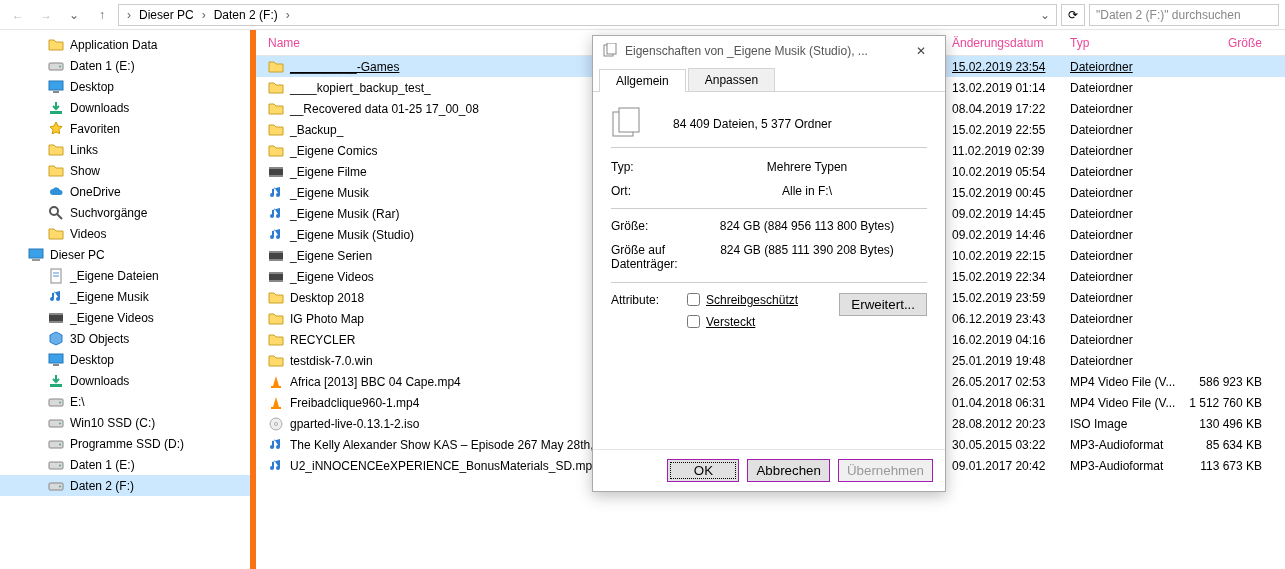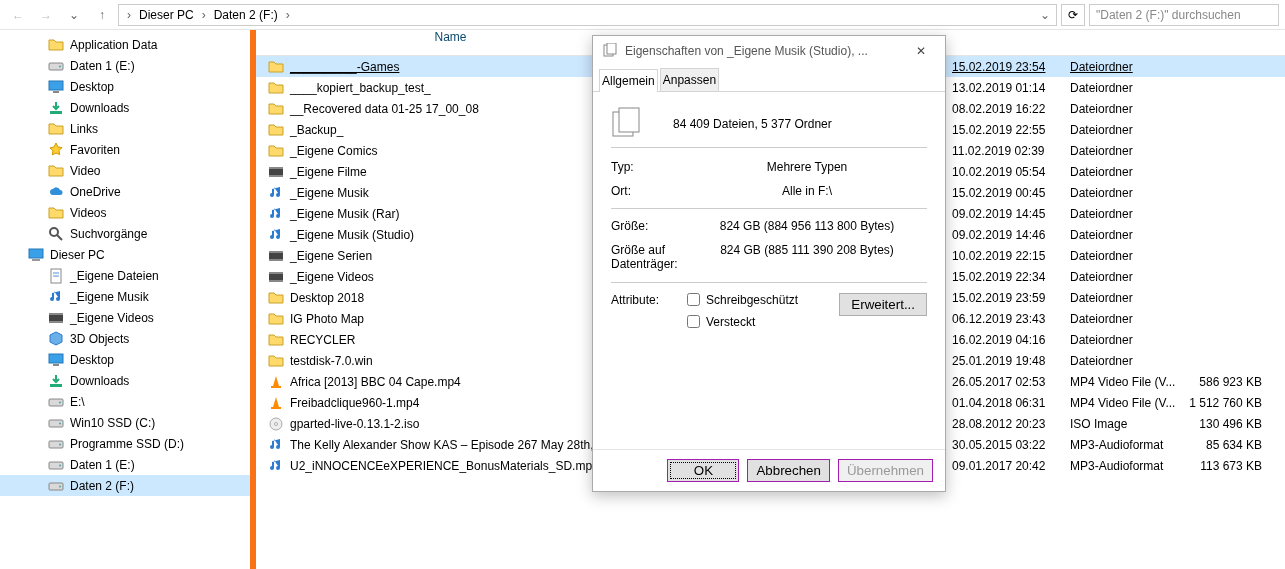--- a/index.html
+++ b/index.html
@@ -79,22 +79,21 @@
 
 .list {
   flex: 1;
   position: relative;
 }
 .list-head {
   height: 26px;
   display: flex;
   align-items: center;
   border-bottom: 1px solid #e5e5e5;
-  color: #0c4a6e;
-  flex-direction: column;
+  color: #ec4899;
 }
 .col-name { width: 696px; padding-left: 12px; }
 .col-date { width: 118px; }
 .col-type { width: 118px; }
 .col-size { width: 86px; text-align: right; padding-right: 12px; }
 .list-body { }
 .row {
   height: 21px;
   display: flex;
   align-items: center;
@@ -132,21 +131,21 @@
   color: #444;
 }
 .tabs {
   display: flex;
   align-items: flex-end;
   padding: 0 6px;
   height: 26px;
   border-bottom: 1px solid #d4d4d4;
 }
 .tab {
-  padding: 4px 2px;
+  padding: 4px 16px;
   border: 1px solid #d4d4d4;
   border-bottom: none;
   background: #f0f0f0;
   margin-right: 2px;
   position: relative;
 }
 .tab.active {
   background: #fff;
   top: 1px;
 }
@@ -247,65 +246,65 @@
           <svg width="16" height="16">
             <path d="M8 2v7M5 6l3 3 3-3" stroke="#2a7" stroke-width="2" fill="none"></path>
             <rect x="2" y="11" width="12" height="3" fill="#2a7"></rect>
           </svg>
         </span>
         <span>Downloads</span>
       </div>
       <div class="tree-item depth1">
         <span class="ticon">
           <svg width="16" height="16">
+            <path d="M8 1l2 4 4 .6-3 3 .7 4L8 11l-3.7 1.9.7-4-3-3L6 5z" fill="#ffcc33" stroke="#cc9900"></path>
+          </svg>
+        </span>
+        <span>Favoriten</span>
+      </div>
+      <div class="tree-item depth1">
+        <span class="ticon">
+          <svg width="16" height="16">
             <path d="M1 3h5l2 2h7v8H1z" fill="#ffd96a" stroke="#c9a227"></path>
           </svg>
         </span>
         <span>Links</span>
       </div>
       <div class="tree-item depth1">
         <span class="ticon">
           <svg width="16" height="16">
-            <path d="M8 1l2 4 4 .6-3 3 .7 4L8 11l-3.7 1.9.7-4-3-3L6 5z" fill="#ffcc33" stroke="#cc9900"></path>
-          </svg>
-        </span>
-        <span>Favoriten</span>
-      </div>
-      <div class="tree-item depth1">
-        <span class="ticon">
-          <svg width="16" height="16">
             <path d="M1 3h5l2 2h7v8H1z" fill="#ffd96a" stroke="#c9a227"></path>
           </svg>
         </span>
-        <span>Video</span>
+        <span>Show</span>
       </div>
       <div class="tree-item depth1">
         <span class="ticon">
           <svg width="16" height="16">
             <path d="M5 11a3 3 0 010-6 4 4 0 017 1 2.5 2.5 0 010 5H5z" fill="#2f8fd8"></path>
           </svg>
         </span>
         <span>OneDrive</span>
-      </div>
-      <div class="tree-item depth1">
-        <span class="ticon">
-          <svg width="16" height="16">
-            <path d="M1 3h5l2 2h7v8H1z" fill="#ffd96a" stroke="#c9a227"></path>
-          </svg>
-        </span>
-        <span>Videos</span>
       </div>
       <div class="tree-item depth1">
         <span class="ticon">
           <svg width="16" height="16">
             <circle cx="6" cy="6" r="4" fill="none" stroke="#555" stroke-width="2"></circle>
             <line x1="9" y1="9" x2="14" y2="14" stroke="#555" stroke-width="2"></line>
           </svg>
         </span>
         <span>Suchvorgänge</span>
+      </div>
+      <div class="tree-item depth1">
+        <span class="ticon">
+          <svg width="16" height="16">
+            <path d="M1 3h5l2 2h7v8H1z" fill="#ffd96a" stroke="#c9a227"></path>
+          </svg>
+        </span>
+        <span>Videos</span>
       </div>
       <div class="tree-item">
         <span class="ticon">
           <svg width="16" height="16">
             <rect x="1" y="2" width="14" height="9" fill="#3aa0e8" stroke="#2678b8"></rect>
             <rect x="4" y="12" width="8" height="2" fill="#999"></rect>
           </svg>
         </span>
         <span>Dieser PC</span>
       </div>
@@ -446,21 +445,21 @@
         </div>
         <div class="row">
           <div class="c-name">
             <span class="ticon">
               <svg width="16" height="16">
                 <path d="M1 3h5l2 2h7v8H1z" fill="#ffd96a" stroke="#c9a227"></path>
               </svg>
             </span>
             <span>__Recovered data 01-25 17_00_08</span>
           </div>
-          <div class="c-date">08.02.2019 16:22</div>
+          <div class="c-date">08.04.2019 17:22</div>
           <div class="c-type">Dateiordner</div>
           <div class="c-size"></div>
         </div>
         <div class="row">
           <div class="c-name">
             <span class="ticon">
               <svg width="16" height="16">
                 <path d="M1 3h5l2 2h7v8H1z" fill="#ffd96a" stroke="#c9a227"></path>
               </svg>
             </span>
@@ -731,21 +730,21 @@
       <div class="v">824 GB (884 956 113 800 Bytes)</div>
     </div>
     <div class="props-row">
       <div class="k" style="white-space:normal;line-height:1.2">Größe auf Datenträger:</div>
       <div class="v">824 GB (885 111 390 208 Bytes)</div>
     </div>
     <div class="sep"></div>
     <div style="display:flex">
       <div class="k" style="width:76px">Attribute:</div>
       <div style="flex:1">
-        <div style="display:flex;align-items:flex-start;">
+        <div style="display:flex;align-items:flex-start;text-decoration:underline;">
           <div style="flex:1">
             <div class="chk" style="margin-left:0">
               <input type="checkbox" style="accent-color: rgb(0, 0, 0);">
               <span>Schreibgeschützt</span>
             </div>
             <div class="chk" style="margin-left:0">
               <input type="checkbox" style="">
               <span>Versteckt</span>
             </div>
           </div>

